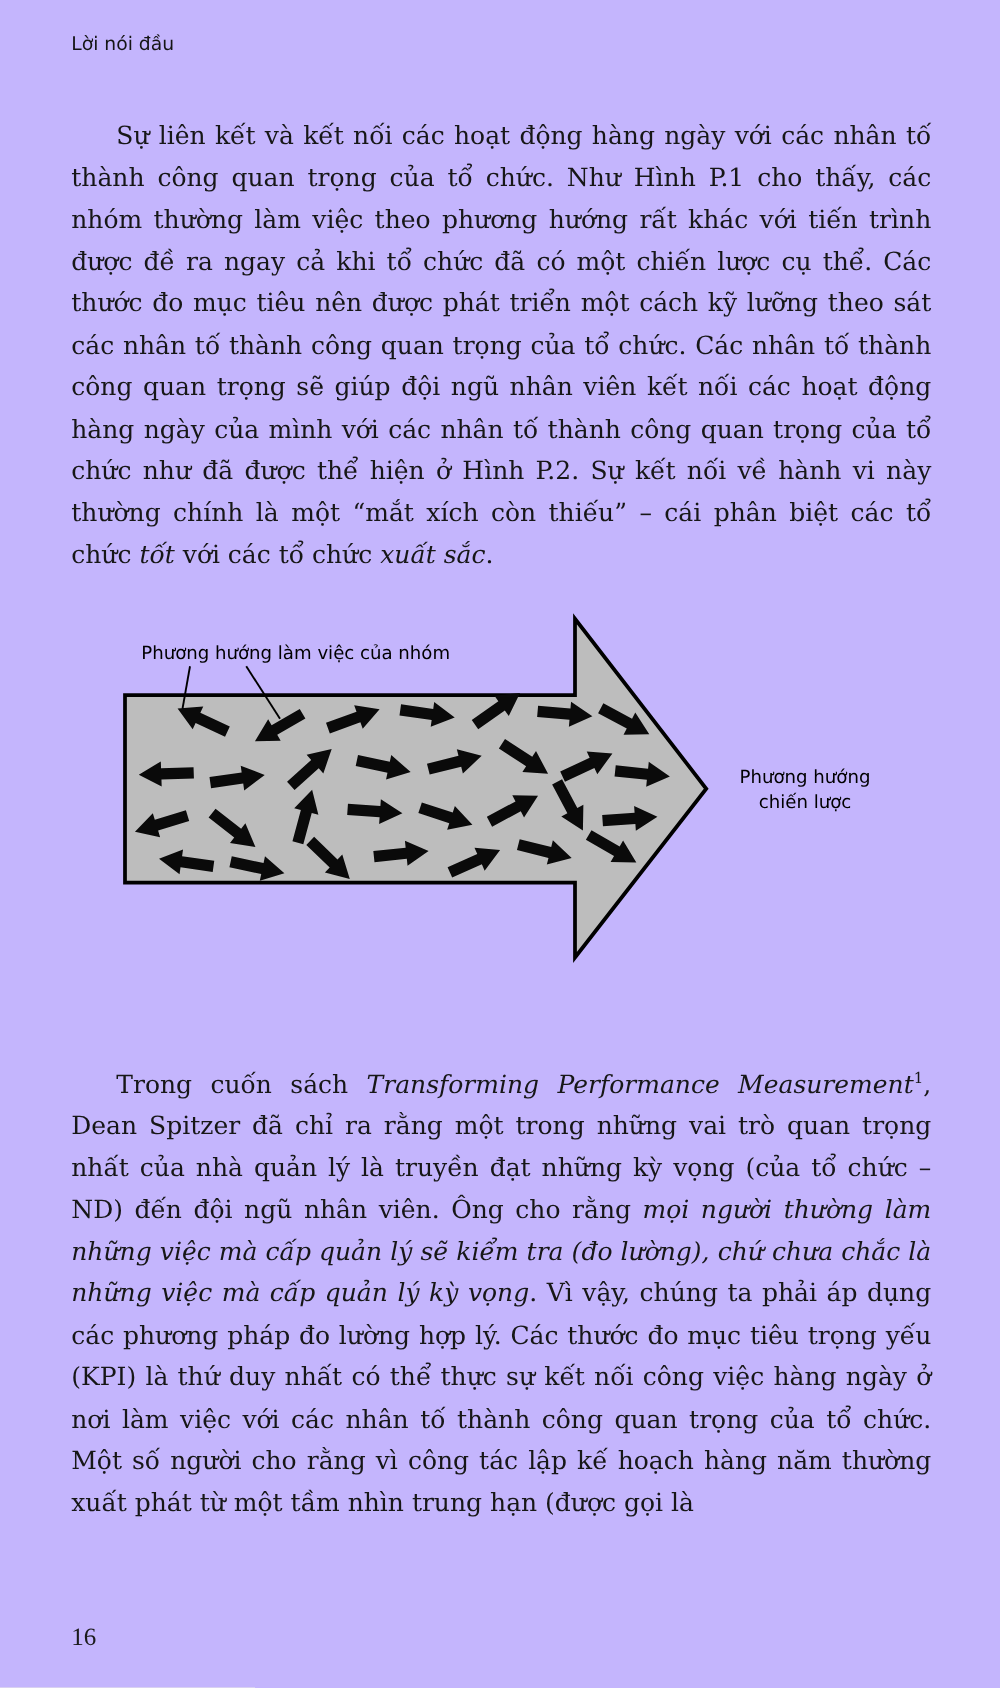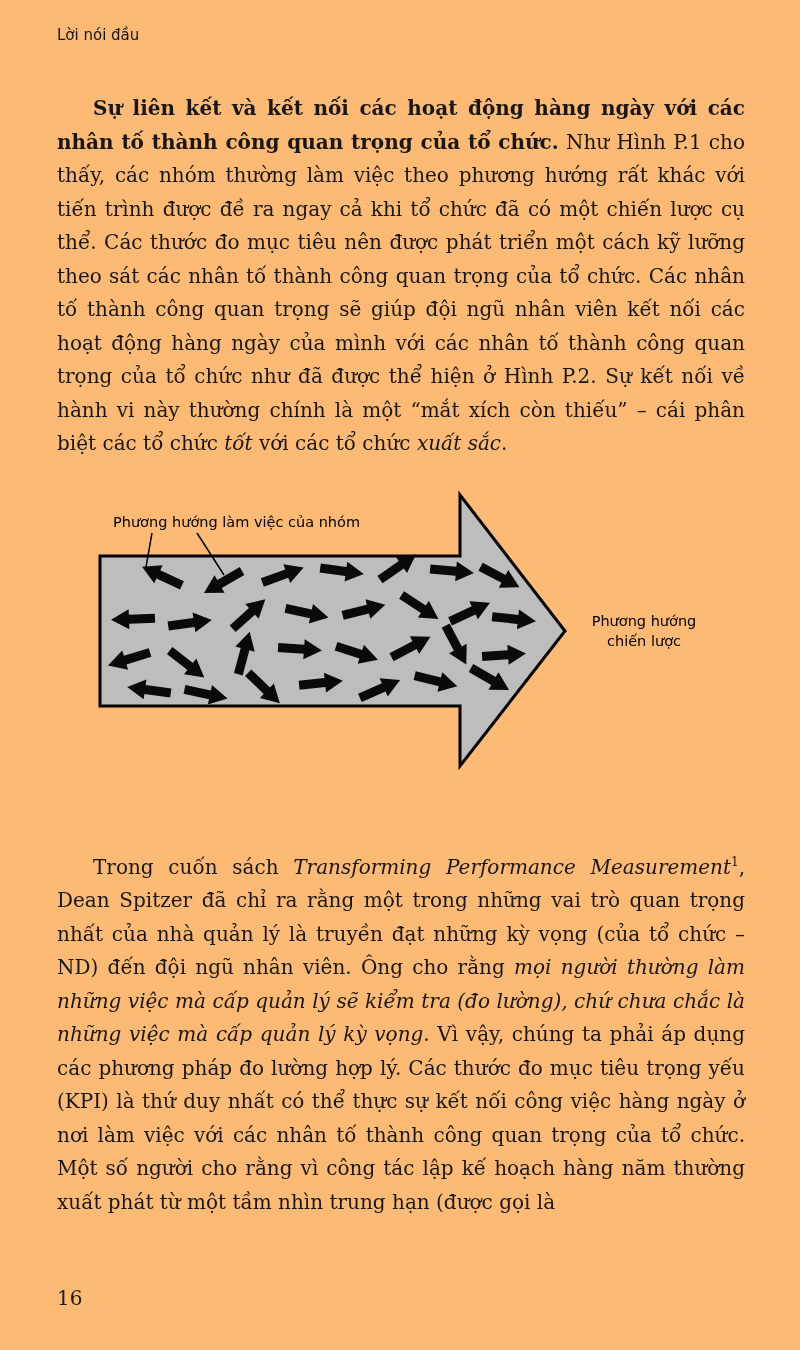--- a/index.html
+++ b/index.html
@@ -1,20 +1,20 @@
 <!DOCTYPE html>
 <html lang="vi"><head>
 <meta charset="utf-8">
 <style>
   html,body { margin:0; padding:0; background:#e8e8e8; }
   .page {
     position:relative;
     width:800px; height:1350px;
     margin:0 auto;
-    background:#fdba74;
+    background:#c4b5fd;
     font-family:"DejaVu Serif", "Liberation Serif", serif;
     color:#1b1b1b;
     overflow:hidden;
   }
   .running-head {
     font-family:"DejaVu Sans", "Liberation Sans", sans-serif;
     font-size:15px;
     color:#151515;
     padding:26px 0 0 57px;
   }
@@ -22,44 +22,45 @@
   .para {
     margin:0;
     font-size:20px;
     line-height:33.5px;
     text-align:justify;
     text-indent:36px;
     color:#171717;
   }
   .para-first { margin-top:48px; }
   .para-after-fig { margin-top:68px; }
-  .para strong { font-weight:bold; }
+  .para strong { font-weight:normal; }
   .para em { }
   sup.noteref { font-size:12px; line-height:0; }
   figure.misalignment { margin:22px 0 0 0; padding:0;text-decoration:underline; }
   figure.misalignment svg { display:block; }
   .fig-label {
     font-family:"DejaVu Sans", "Liberation Sans", sans-serif;
     font-size:14.5px;
     fill:#000000;
   }
   figcaption {
     margin-top:14px;
     text-align:center;
     font-weight:bold;
     font-size:20px;
     font-family:"DejaVu Serif", "Liberation Serif", serif;
     color:#111;
   }
   .page-number {
     position:absolute;
     left:57px;
-    bottom:40px;
+    bottom:28px;
     font-size:20px;
     color:#1b1b1b;
+    font-family:Liberation Serif, serif;
   }
 </style>
 </head>
 <body>
 
 <div class="page">
 
   <div class="running-head">Lời nói đầu</div>
 
   <div class="content">

